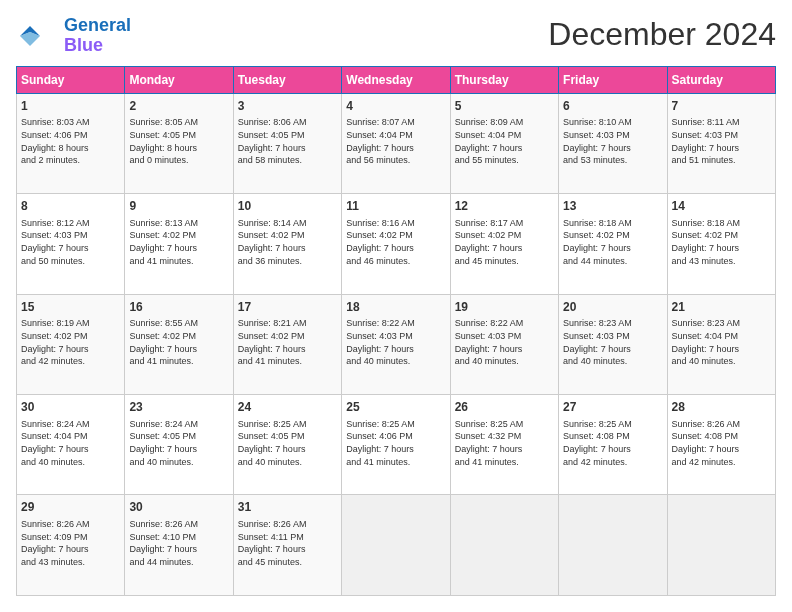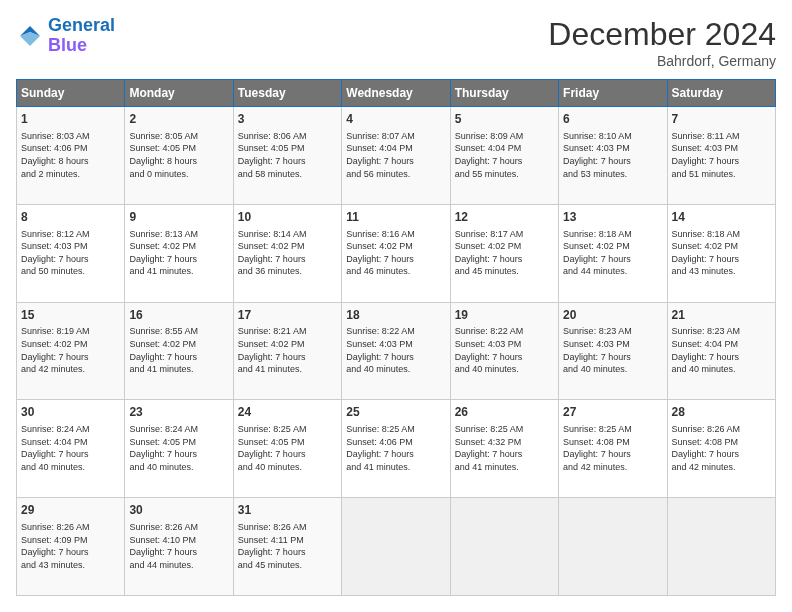--- a/index.html
+++ b/index.html
@@ -19,21 +19,21 @@
     }
     .header {
       display: flex;
       justify-content: space-between;
       align-items: flex-start;
       margin-bottom: 10px;
     }
     .logo {
       display: flex;
       align-items: center;
-      gap: 4px;
+      gap: 20px;
     }
     .logo-text {
       font-size: 18px;
       font-weight: bold;
       color: #333;
       line-height: 1.1;
     }
     .logo-text span {
       color: #1a6fba;
     }
@@ -53,21 +53,21 @@
       font-size: 14px;
       color: #555;
     }
     .calendar {
       flex: 1;
       border-collapse: collapse;
       width: 100%;
       table-layout: fixed;
     }
     .calendar thead tr {
-      background: #737373;
+      background: #ec4899;
       color: white;
     }
     .calendar thead th {
       padding: 6px 4px;
       font-size: 12px;
       font-weight: bold;
       text-align: left;
       border: 1px solid #1a6fba;
     }
     .calendar tbody td {
@@ -103,21 +103,20 @@
         <polygon points="14,4 24,14 14,10 4,14" fill="#1a6fba"></polygon>
         <polygon points="14,10 24,14 14,24 4,14" fill="#4a9fd4" opacity="0.7"></polygon>
       </svg>
       <div class="logo-text">
         <div><span>General</span></div>
         <div><span style="color:#8b5cf6">Blue</span></div>
       </div>
     </div>
     <div class="title-block">
       <div class="month-title">December 2024</div>
-      <div class="location">Bahrdorf, Germany</div>
     </div>
   </div>
 
   <table class="calendar">
     <thead>
       <tr>
       <th>Sunday</th>
           <th>Monday</th>
           <th>Tuesday</th>
           <th>Wednesday</th>

